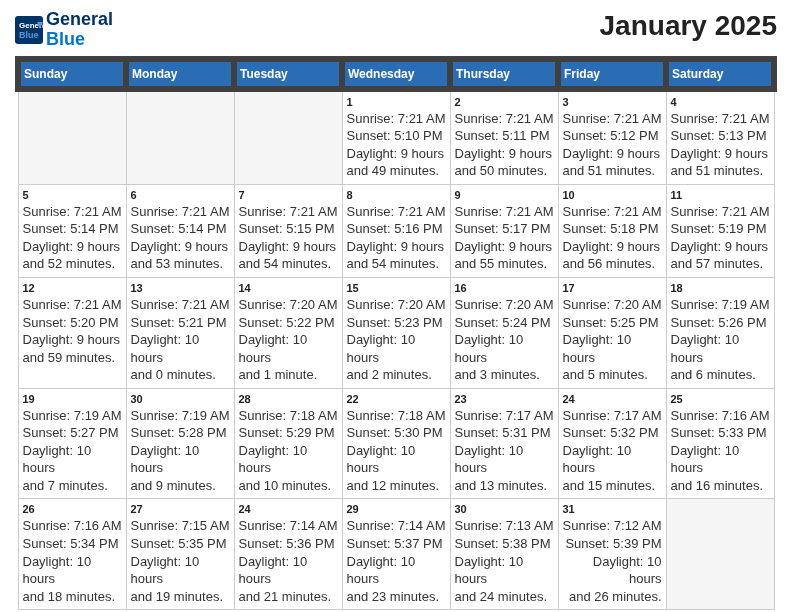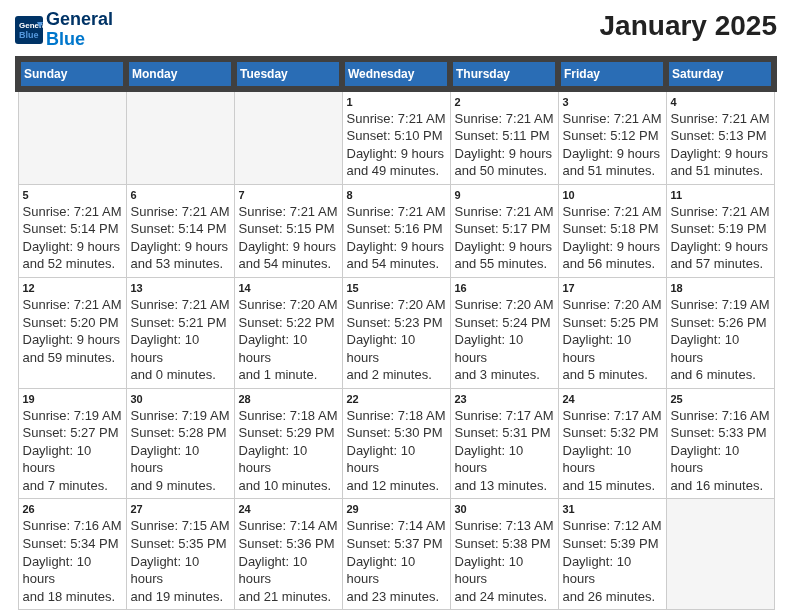--- a/index.html
+++ b/index.html
@@ -342,21 +342,21 @@
           </td>
           <td>
             <span class="day-num">30</span>
             <div class="day-info" style="white-space: pre-line;">Sunrise: 7:13 AM
 Sunset: 5:38 PM
 Daylight: 10 hours
 and 24 minutes.</div>
           </td>
           <td>
             <span class="day-num">31</span>
-            <div class="day-info" style="white-space: pre-line;">Sunrise: 7:12 AM
+            <div class="day-info" style="white-space: pre-line; text-align: right;">Sunrise: 7:12 AM
 Sunset: 5:39 PM
 Daylight: 10 hours
 and 26 minutes.</div>
           </td>
           <td class="empty"></td>
         </tr>
       </tbody>
   </table>
 </div>
 

